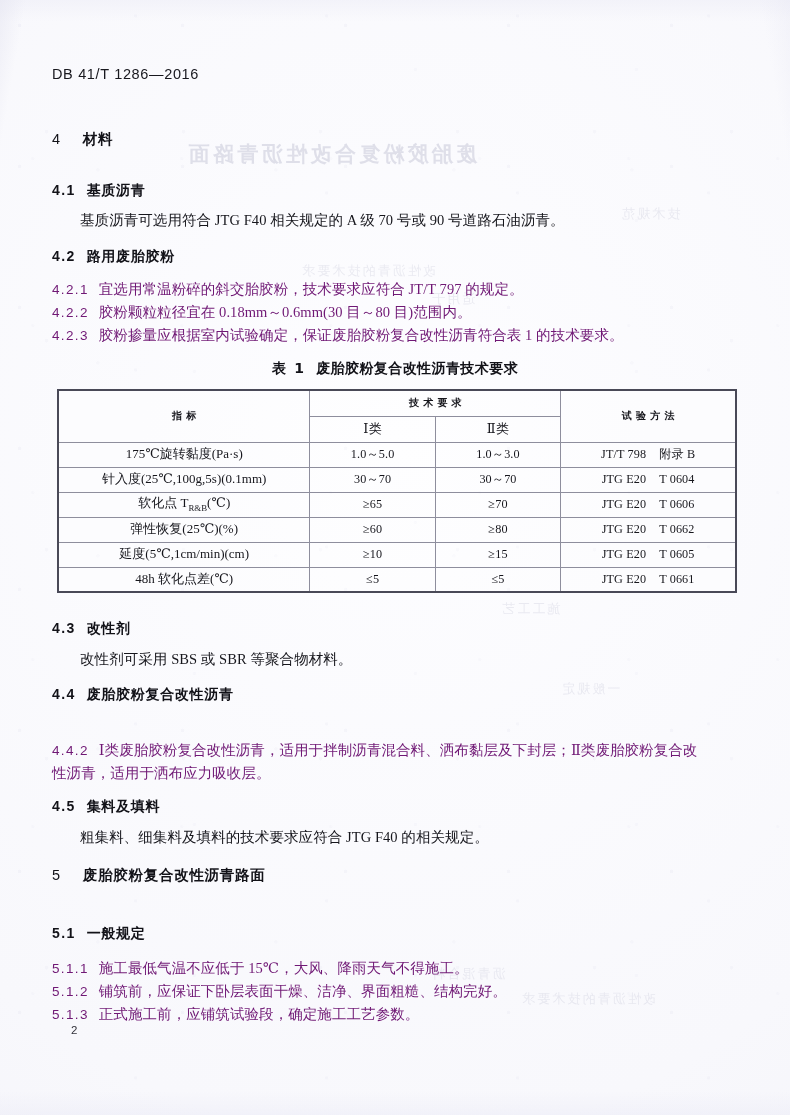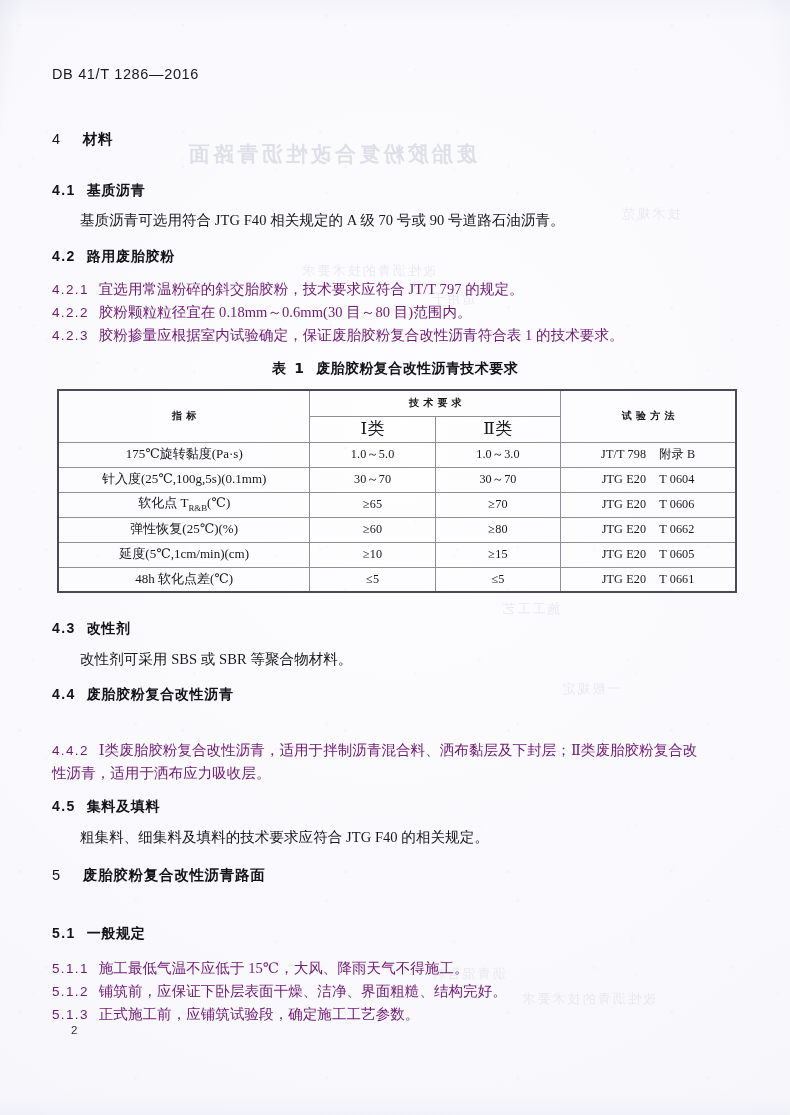--- a/index.html
+++ b/index.html
@@ -168,21 +168,21 @@
   #tbl .hd {
     font-family: "DejaVu Sans", "Liberation Sans", sans-serif;
     font-weight: 700;
     font-size: 10px;
     letter-spacing: .42em;
     text-indent: .42em;
   }
   #tbl .hd-sub {
     font-family: "DejaVu Serif", serif;
     font-weight: 400;
-    font-size: 17px;
+    font-size: 13px;
     letter-spacing: .02em;
   }
   #tbl .ind { font-size: 13px; letter-spacing: 0; }
   #tbl .val { font-size: 12.2px; letter-spacing: .01em; }
   #tbl .mtd { font-size: 12.2px; letter-spacing: .01em; white-space: nowrap; }
   #tbl .mtd .sp { display: inline-block; width: 13px; }
   #tbl tbody tr { height: 25px; }
   sub { font-size: .68em; }
 
   .pagenum {

